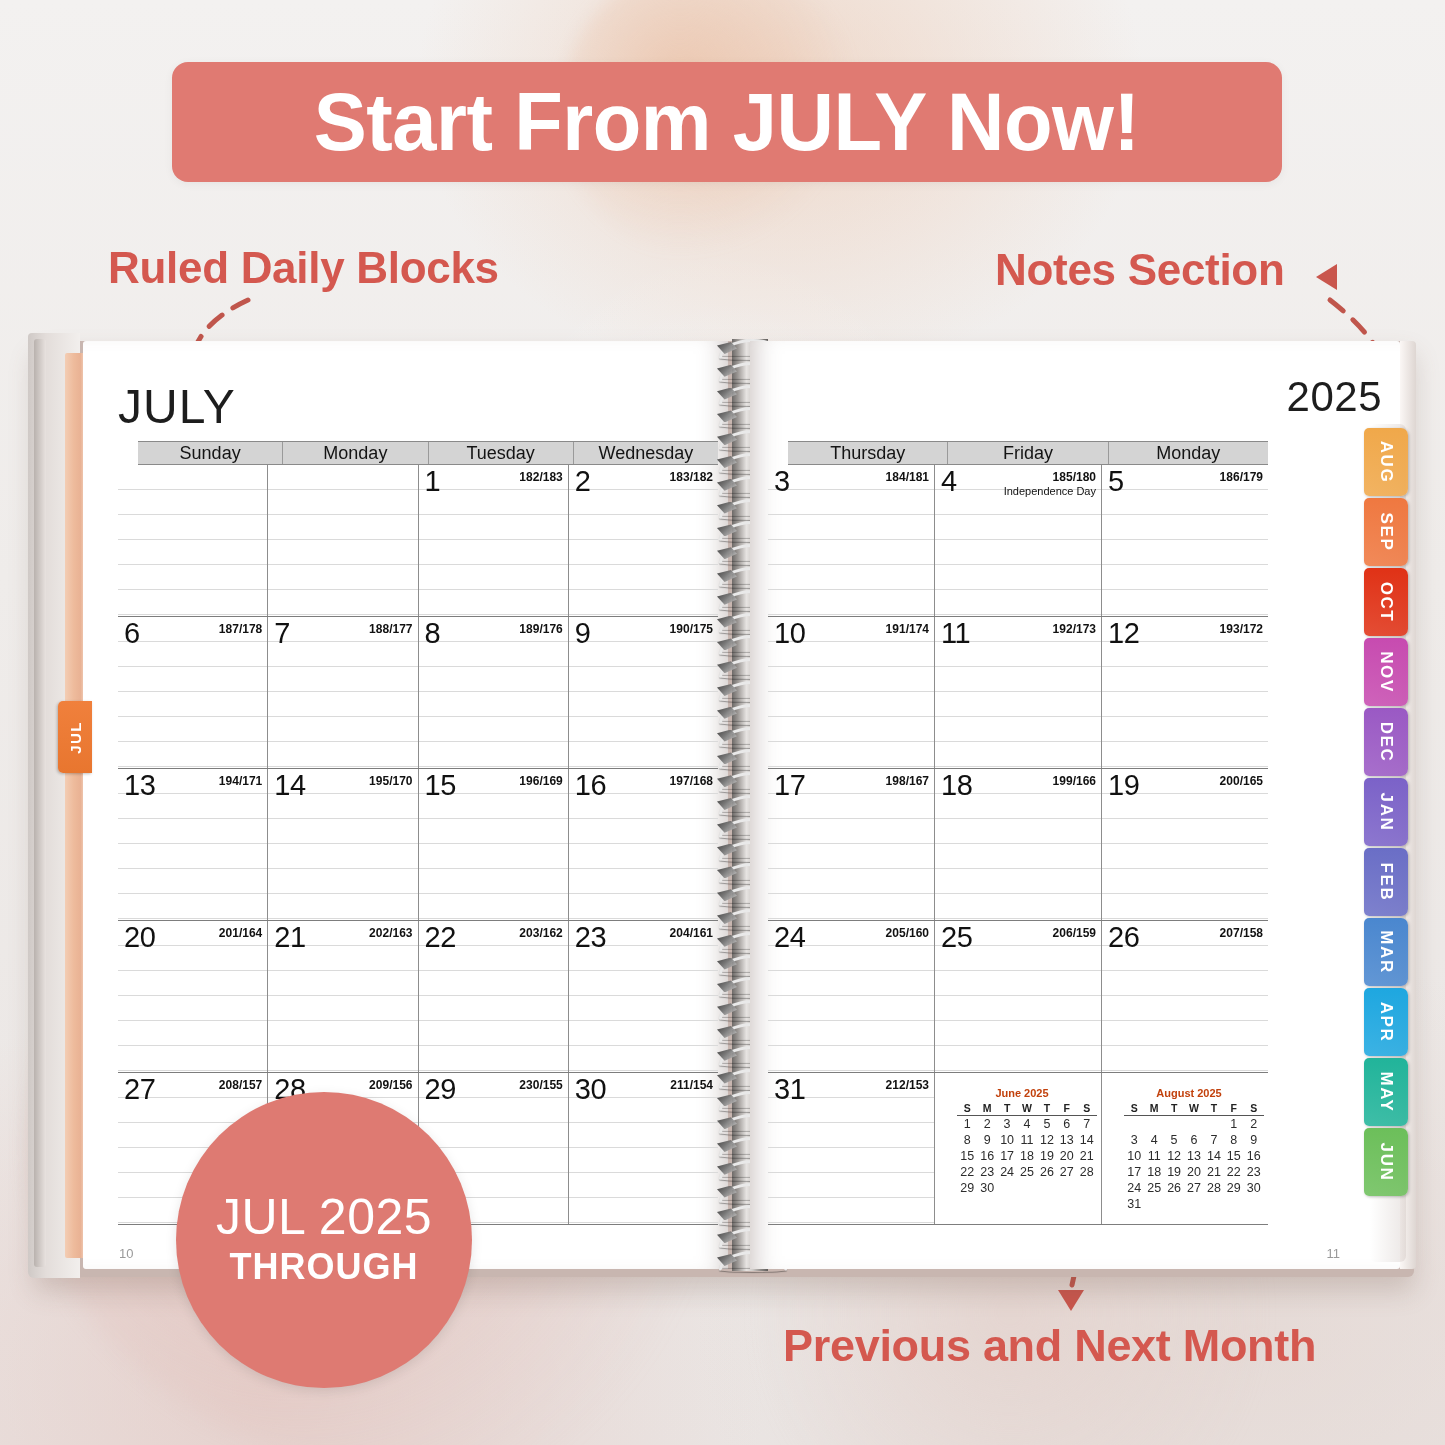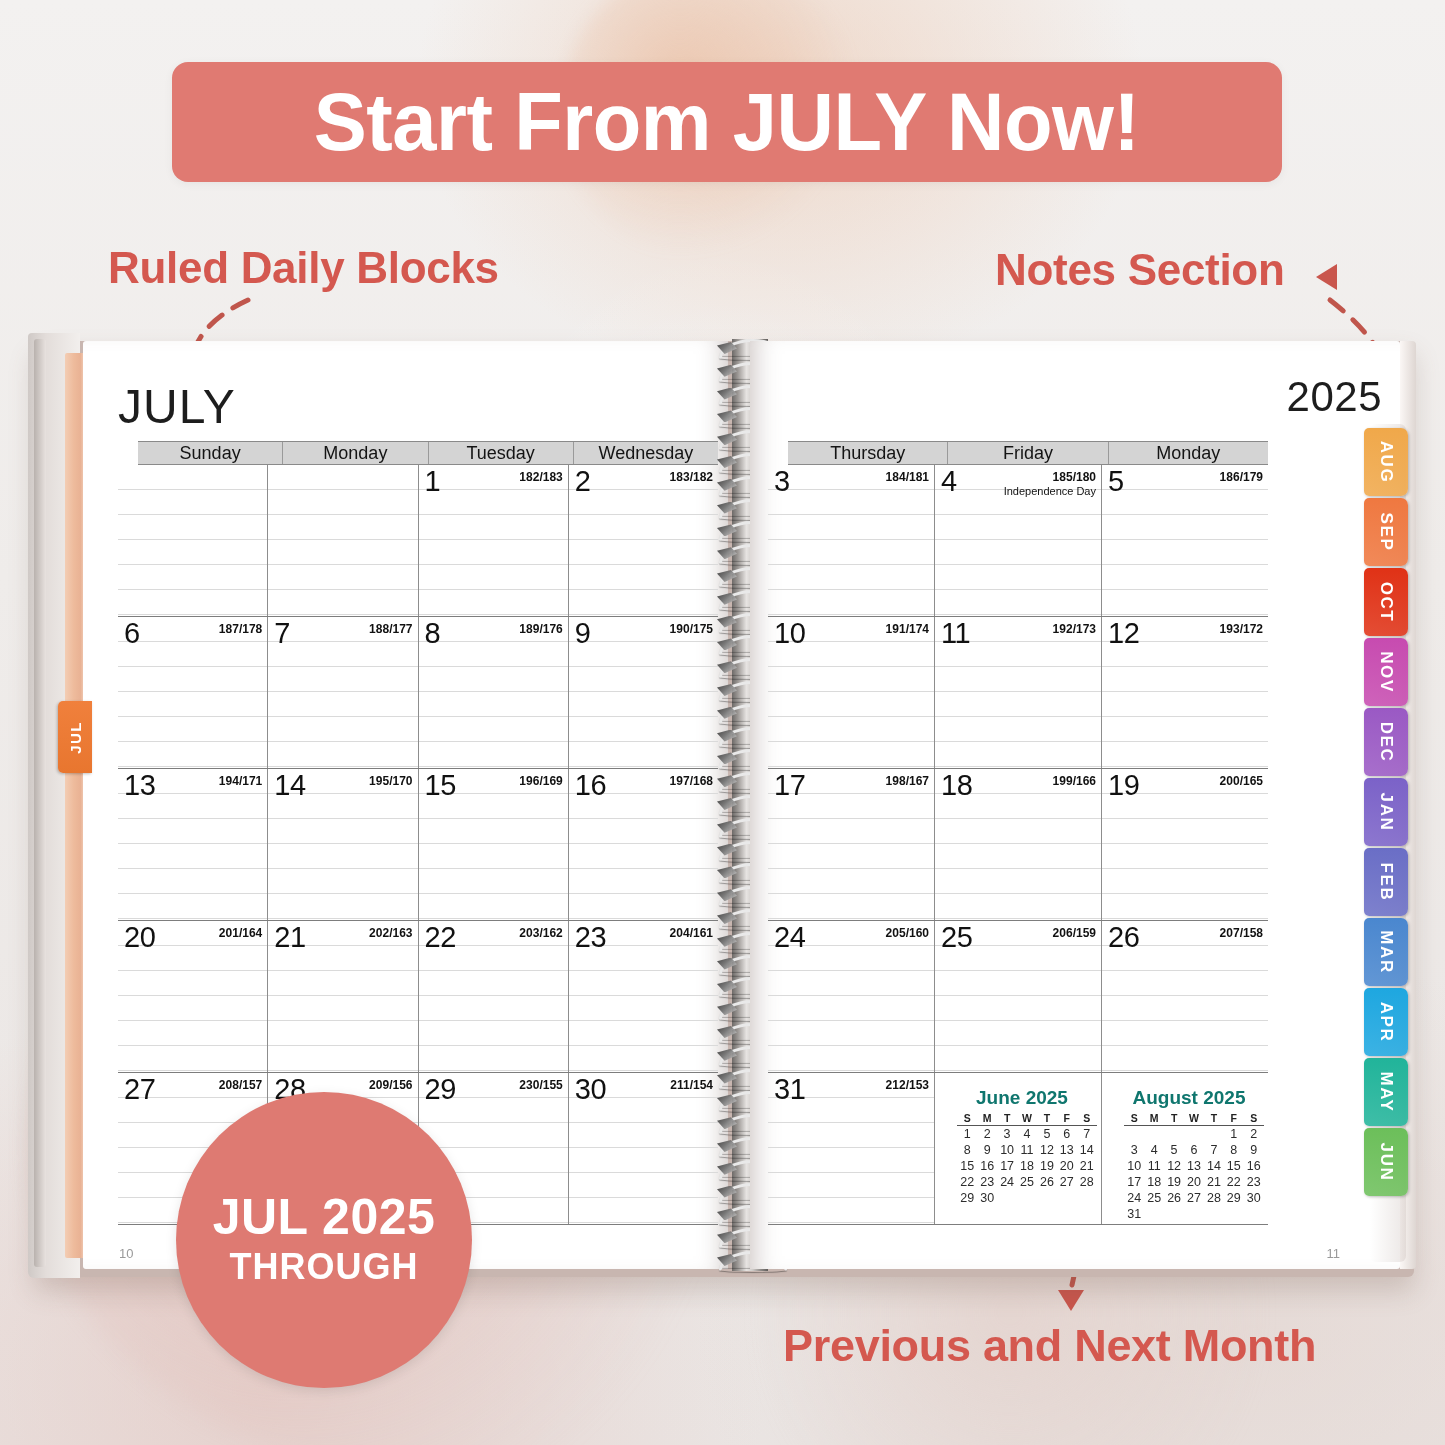--- a/index.html
+++ b/index.html
@@ -221,21 +221,21 @@
   .dayholiday {
     display: block;
     font-size: 11px;
     font-weight: 400;
   }
   .minical {
     flex: 1 1 0;
     padding-left: 18px;
   }
   .minical-title {
-    font-size: 19px; font-weight: 700; color: #0f766e; text-align: center;
+    font-size: 11px; font-weight: 700; color: #c2410c; text-align: center;
     margin-bottom: 3px; padding-right: 10px;
   }
   table.mc {
     border-collapse: collapse;
     margin: 0 auto;
     font-size: 12.5px;
     color: #333;
   }
   table.mc th {
     font-size: 10.5px; font-weight: 700; color: #222;
@@ -346,21 +346,21 @@
     width: 296px; height: 296px;
     border-radius: 50%;
     background: #de7a72;
     color: #fff;
     display: flex; flex-direction: column;
     align-items: center; justify-content: center;
     text-align: center;
     z-index: 20;
     box-shadow: 0 3px 12px rgba(0,0,0,.10);
   }
-  .badge-l1 { font-size: 50px; font-weight: 700; line-height: 1.05; letter-spacing: 0.5px;}
+  .badge-l1 { font-size: 50px; font-weight: 400; line-height: 1.05; letter-spacing: 0.5px;}
   .badge-l2 { font-size: 36px; font-weight: 700; line-height: 1.25; letter-spacing: 1px;}
   .badge-l3 { font-size: 50px; font-weight: 700; line-height: 1.05; letter-spacing: 0.5px;}
 </style>
 </head>
 <body>
 
 <div class="bg">
   <div class="bg-blob-a"></div>
   <div class="bg-blob-b"></div>
   <div class="bg-blob-c"></div>

